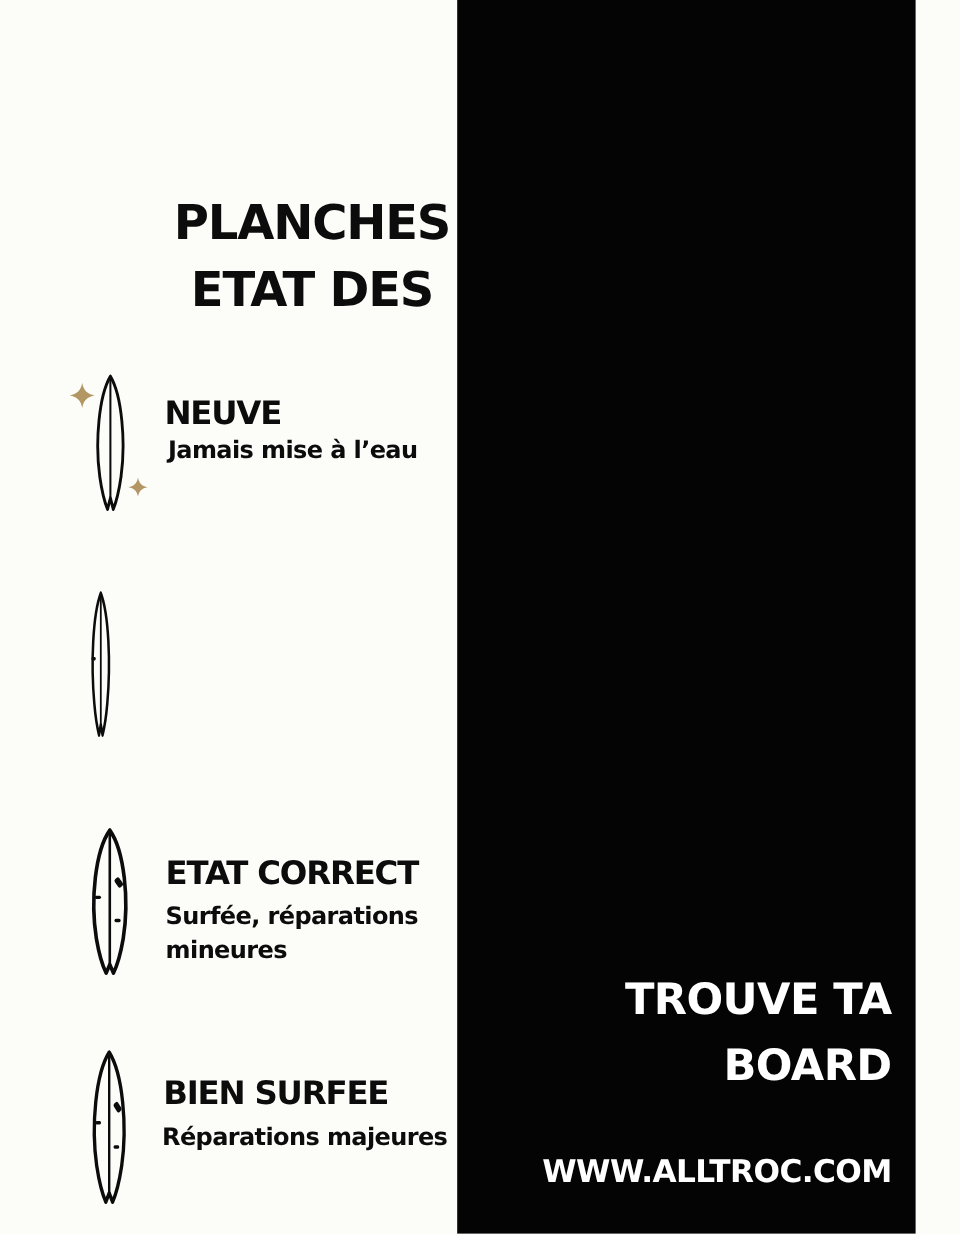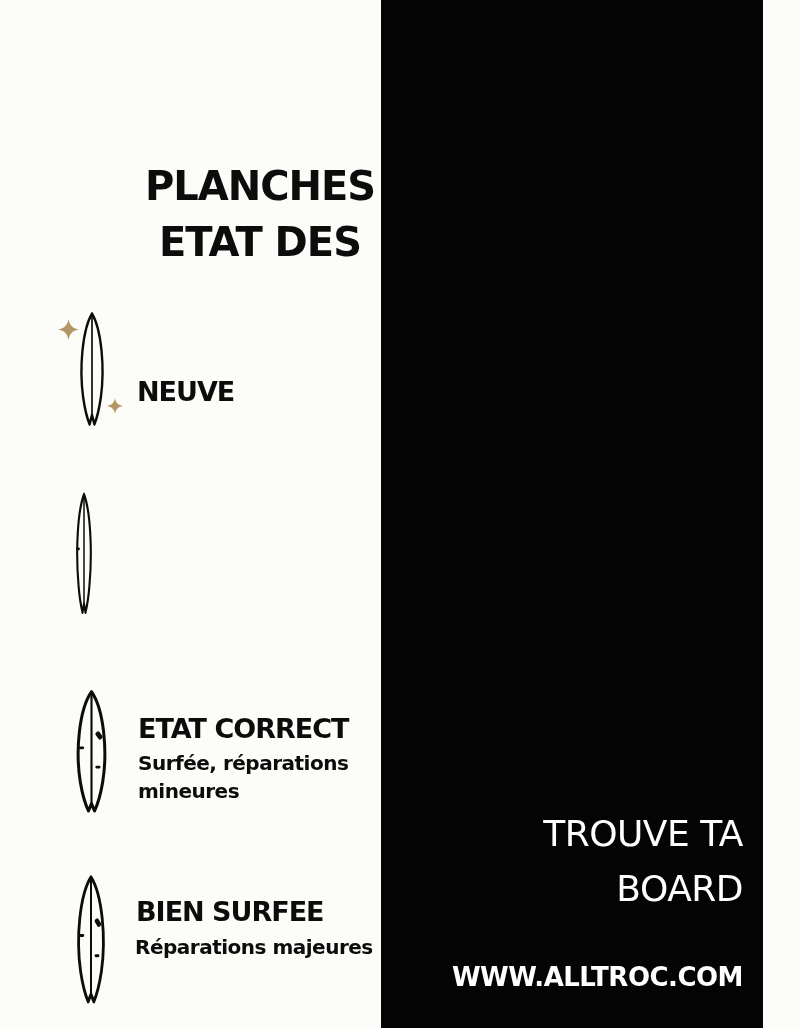--- a/index.html
+++ b/index.html
@@ -20,21 +20,21 @@
   .canvas{position:relative;width:800px;height:1028px;background:var(--background);}
 
   
   .black-panel{
     position:absolute;left:381px;top:0;width:382px;height:1028px;
     background:var(--panel);
   }
   .panel-headline{
     position:absolute;right:20px;top:806px;width:340px;
     text-align:right;color:var(--panel_text);
-    font-size:36px;font-weight:normal;line-height:55px;letter-spacing:-0.5px;
+    font-size:36px;font-weight:bold;line-height:55px;letter-spacing:-0.5px;
   }
   .panel-website{
     position:absolute;right:20px;top:962px;width:350px;
     text-align:right;color:var(--panel_text);
     font-size:26px;font-weight:bold;letter-spacing:-0.5px;white-space:nowrap;
   }
 
   
   .title{
     position:absolute;left:100px;top:158px;width:320px;
@@ -48,21 +48,21 @@
     letter-spacing:-1px;color:var(--ink);white-space:nowrap;
   }
   .cond-sub{
     position:absolute;font-size:20px;font-weight:bold;
     letter-spacing:-0.5px;line-height:28px;color:var(--ink);white-space:nowrap;
   }
   .board{position:absolute;}
   .board svg{display:block;width:100%;height:100%;}
   .sparkle{position:absolute;}
 
-  #h1c{left:137px;top:329px;margin-top:47px;}
+  #h1c{left:137px;top:329px;}
   #s1c{left:140px;top:361px;}
   #b1{left:75px;top:311px;width:34px;height:119px;}
   #sp1{left:58px;top:319px;width:21px;height:21px;}
   #sp2{left:107px;top:398px;width:16px;height:16px;}
 
   #h2c{left:136px;top:505px;}
   #s2c{left:136px;top:544px;}
   #b2{left:69px;top:492px;width:30px;height:126px;}
 
   #h3c{left:138px;top:713px;}
@@ -101,20 +101,23 @@
         <path d="M12 0 C13.2 7.2 16.8 10.8 24 12 C16.8 13.2 13.2 16.8 12 24 C10.8 16.8 7.2 13.2 0 12 C7.2 10.8 10.8 7.2 12 0 Z" fill="#b29663"></path>
       </svg>
   </span>
   <span class="board" id="b1">
     <svg viewBox="0 0 100 270" preserveAspectRatio="none">
       <path d="M50 6 C22 42 12 130 24 196 C30 228 38 248 43 257 L50 236 L57 257 C62 248 70 228 76 196 C88 130 78 42 50 6 Z" fill="none" stroke="#0c0c0c" stroke-width="7" stroke-linejoin="round" stroke-linecap="round"></path>
       <line x1="50" y1="10" x2="50" y2="234" stroke="#0c0c0c" stroke-width="5"></line>
     </svg>
   </span>
   <h2 class="cond-heading" id="h1c">NEUVE</h2>
+  <p class="cond-sub" id="s1c">
+    <span>Jamais mise à l’eau</span>
+  </p>
 
   <span class="board" id="b2">
     <svg viewBox="0 0 100 270" preserveAspectRatio="none">
       <path d="M50 5 C28 42 22 130 32 202 C36 233 42 250 45 258 L50 240 L55 258 C58 250 64 233 68 202 C78 130 72 42 50 5 Z" fill="none" stroke="#0c0c0c" stroke-width="7" stroke-linejoin="round" stroke-linecap="round"></path>
       <line x1="50" y1="9" x2="50" y2="238" stroke="#0c0c0c" stroke-width="5"></line>
       <rect x="24" y="119" width="12" height="6" rx="3" fill="#0c0c0c"></rect>
     </svg>
   </span>
 
   <span class="board" id="b3">

